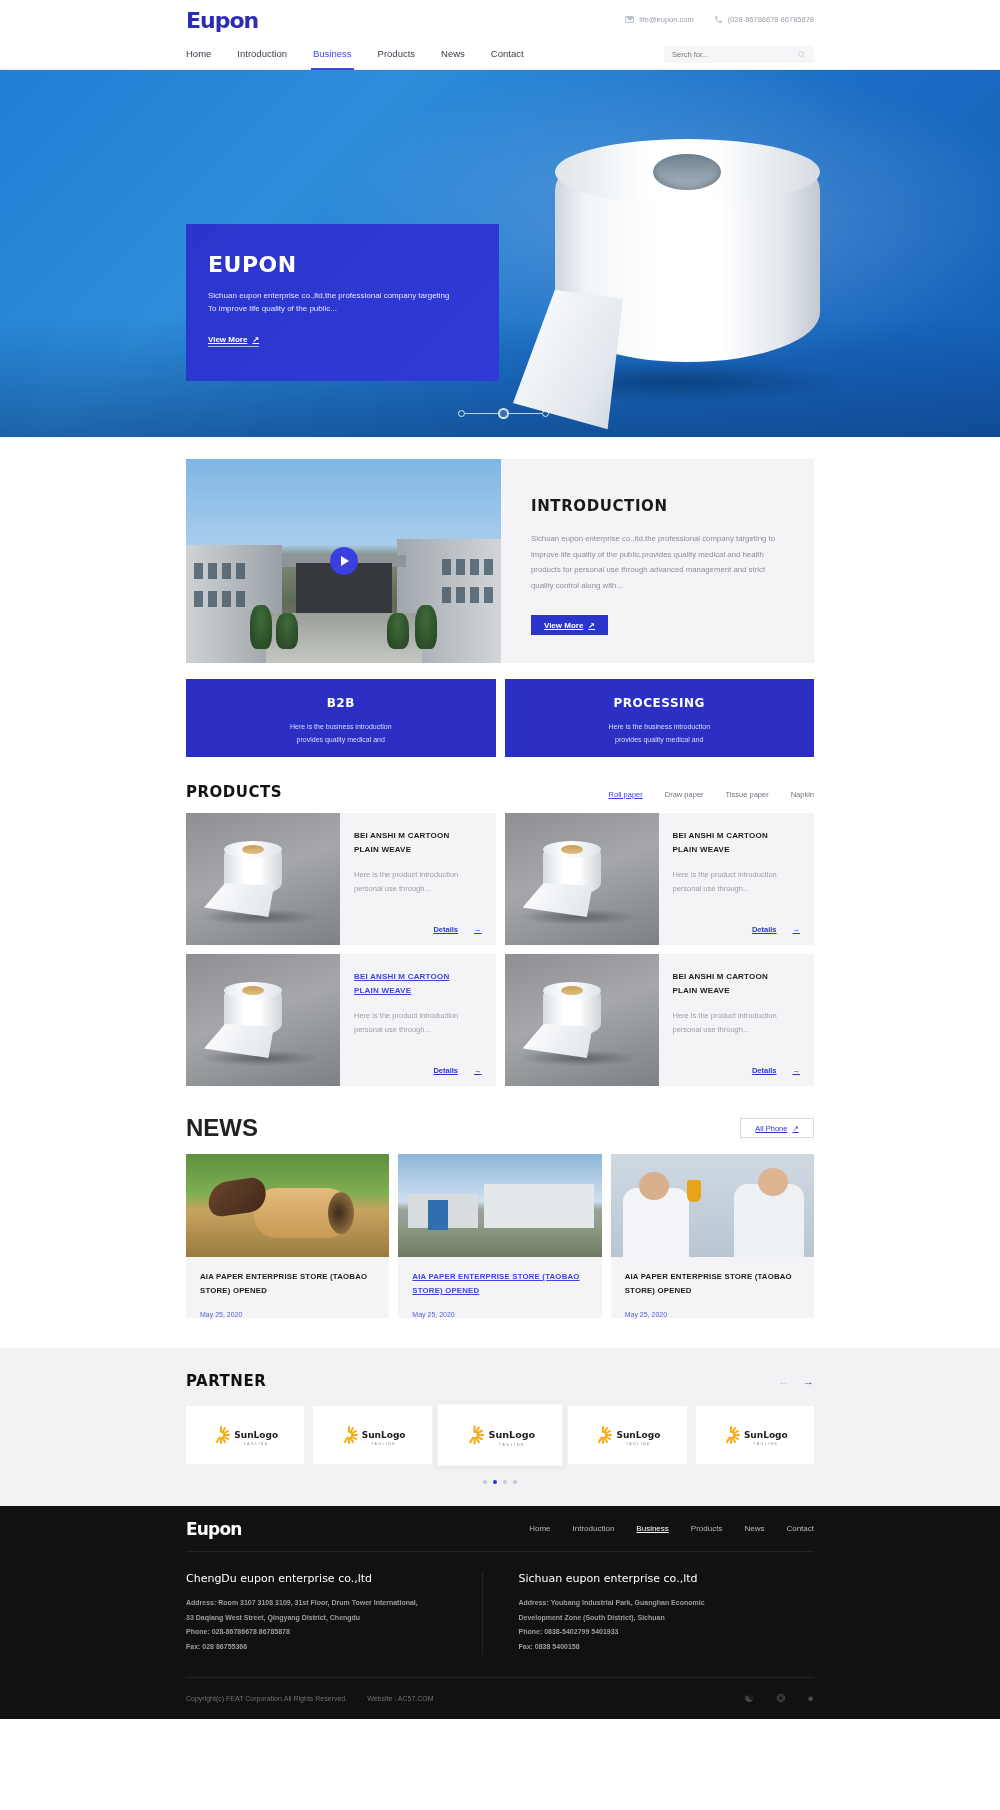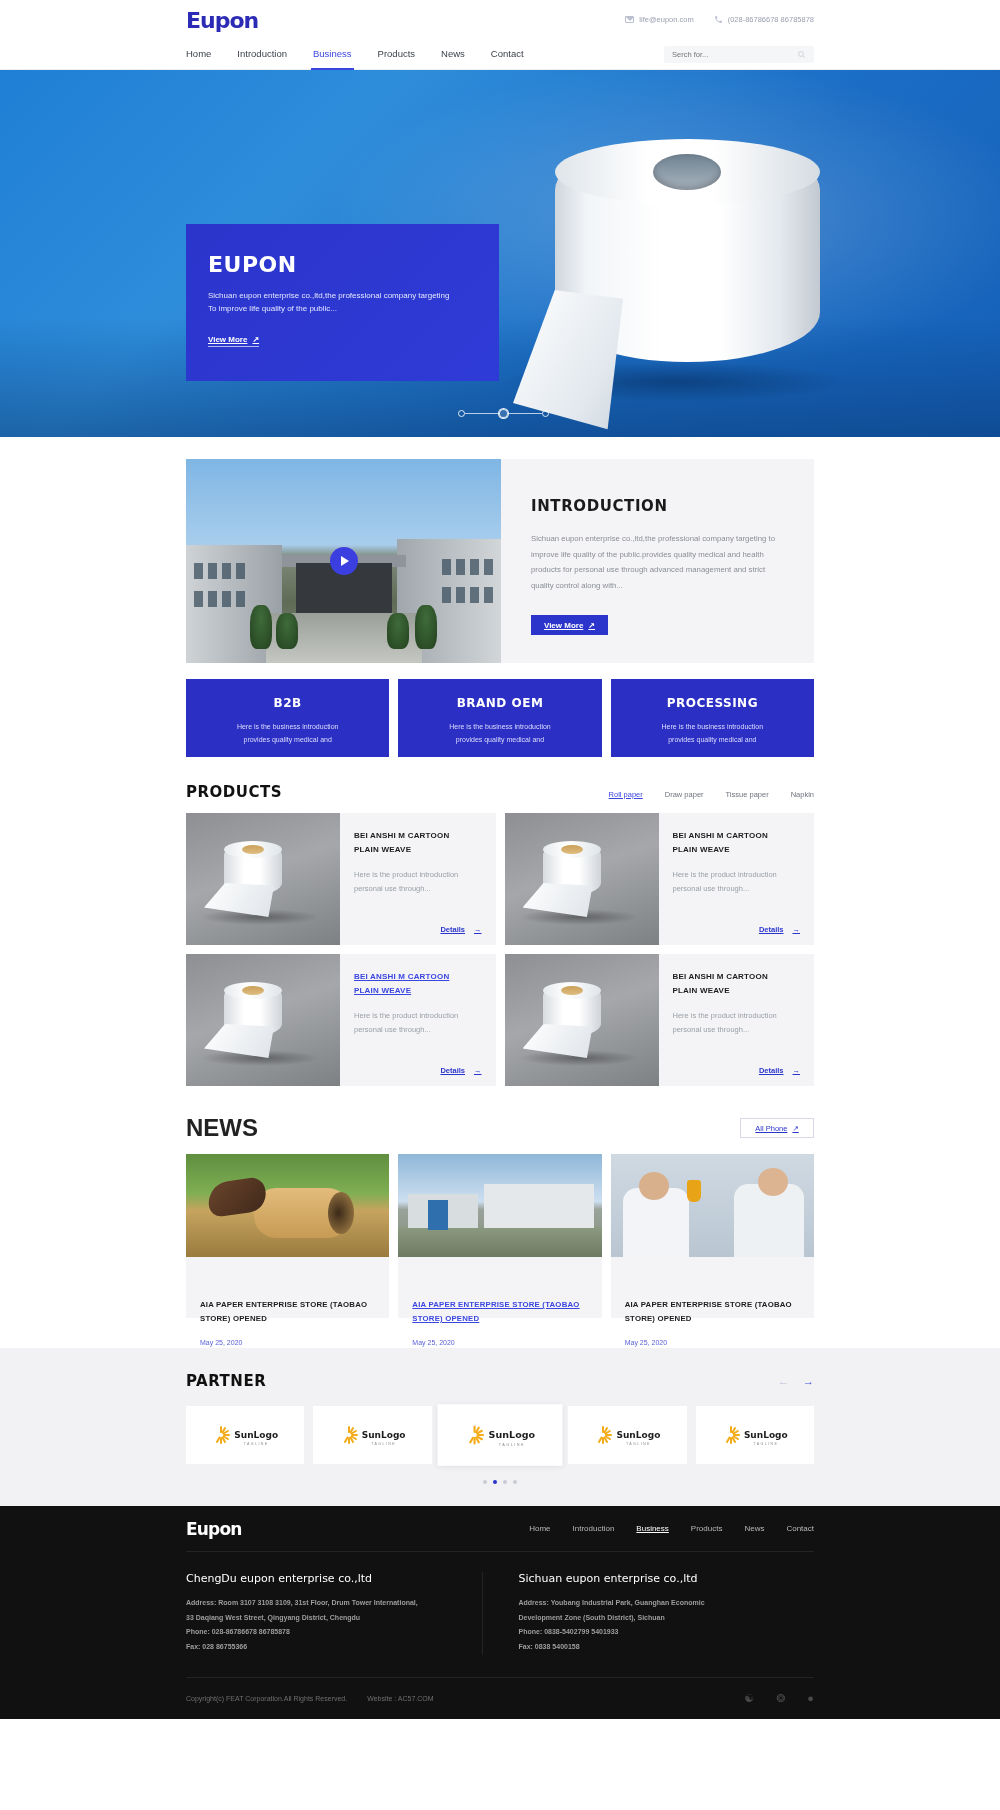--- a/index.html
+++ b/index.html
@@ -112,21 +112,21 @@
   .pr-tail { position:absolute; left:18px; top:70px; width:70px; height:34px;
     background:linear-gradient(120deg,#ffffff,#dfe4e9);
     clip-path:polygon(30% 0%,100% 8%,92% 100%,0% 72%); }
   .pr-shadow { position:absolute; left:14px; top:96px; width:120px; height:16px; border-radius:50%;
     background:radial-gradient(ellipse at center, rgba(0,0,0,.35), rgba(0,0,0,0) 70%); }
   .prod-info { flex:1; padding:16px 14px 0 14px; position:relative; }
   .prod-info h4 { font-size:8px; line-height:1.75; color:#1c1c1c; font-weight:bold; letter-spacing:.2px; }
   .prod-info h4.link { color:#3b46e0; text-decoration:underline; }
   .prod-info p { margin-top:11px; font-size:7.5px; line-height:1.85; color:#9aa0a8; }
   .details { position:absolute; right:14px; bottom:11px; font-size:7.5px; color:#2b35cc; font-weight:bold;
-    display:flex; align-items:center; gap:9px; }
+    display:flex; align-items:center; gap:16px; }
 
   
   .news-head { display:flex; align-items:center; justify-content:space-between; margin-top:28px; }
   .btn-outline { width:74px; height:20px; border:1px solid #d7dae6; display:flex; align-items:center;
     justify-content:center; gap:5px; font-size:7.5px; color:#2b35cc; }
   .news-grid { display:grid; grid-template-columns:repeat(3,1fr); gap:9px; margin-top:12px; }
   .news-card { background:#f4f4f6; }
   .news-img { height:103px; position:relative; overflow:hidden; }
   .n1 { background:linear-gradient(180deg,#5f8f3f 0%, #7fae53 38%, #c6a45f 55%, #9a7b3e 100%); }
   .n1 .hand { position:absolute; left:22px; top:26px; width:58px; height:34px; border-radius:26px 16px 22px 14px;
@@ -140,21 +140,21 @@
   .n2 .b2 { position:absolute; left:86px; top:30px; width:110px; height:44px; background:#e4e8ea; }
   .n2 .b3 { position:absolute; left:30px; top:46px; width:20px; height:30px; background:#2f6fae; }
   .n2 .grnd { position:absolute; left:0; bottom:0; width:100%; height:30px; background:linear-gradient(180deg,#8d9a82,#6e7a63); }
   .n3 { background:linear-gradient(180deg,#cfd9e2 0%, #b9c6d2 100%); }
   .n3 .p1 { position:absolute; left:12px; top:34px; width:66px; height:70px; background:#f2f4f7; border-radius:14px 14px 0 0; }
   .n3 .p2 { position:absolute; right:10px; top:30px; width:70px; height:74px; background:#eef1f4; border-radius:14px 14px 0 0; }
   .n3 .h1 { position:absolute; left:28px; top:18px; width:30px; height:28px; border-radius:50%; background:#d8b08c; }
   .n3 .h2 { position:absolute; right:26px; top:14px; width:30px; height:28px; border-radius:50%; background:#dcb491; }
   .n3 .flask { position:absolute; left:76px; top:26px; width:14px; height:22px; background:#e8a317; border-radius:3px 3px 6px 6px; }
   .news-body { padding:13px 14px 14px 14px; height:61px; }
-  .news-body h4 { font-size:7.8px; line-height:1.75; color:#1c1c1c; letter-spacing:.2px;margin-top:28px; }
+  .news-body h4 { font-size:7.8px; line-height:1.75; color:#1c1c1c; letter-spacing:.2px; }
   .news-body h4.link { color:#3b46e0; text-decoration:underline; }
   .news-body .date { margin-top:14px; font-size:7px; color:#5a62d8; }
 
   
   .partner-sec { background:#f2f2f4; margin-top:30px; padding:24px 0 22px 0; }
   .partner-head { display:flex; align-items:center; justify-content:space-between; }
   .partner-head h2 { font-size:15px; letter-spacing:.5px; font-family:"DejaVu Sans", sans-serif; font-weight:bold; color:#111; }
   .arrows { display:flex; gap:14px; font-size:11px; color:#3b46e0; }
   .arrows .dim { color:#b7bcd6; }
   .partner-grid { display:grid; grid-template-columns:repeat(5,1fr); gap:9px; margin-top:16px; }
@@ -303,25 +303,20 @@
       </div>
     </div>
 
     <div class="biz">
       <div class="biz-card">
         <h3>B2B</h3>
         <p><span>Here is the business introduction</span><br>
            <span>provides quality medical and</span></p>
       </div>
       <div class="biz-card">
-        <h3>BRAND OEM</h3>
-        <p><span>Here is the business introduction</span><br>
-           <span>provides quality medical and</span></p>
-      </div>
-      <div class="biz-card">
         <h3>PROCESSING</h3>
         <p><span>Here is the business introduction</span><br>
            <span>provides quality medical and</span></p>
       </div>
     </div>
 
     <div class="sec-head">
       <h2>PRODUCTS</h2>
       <div class="filters">
         <a href="#" class="active">Roll paper</a>

